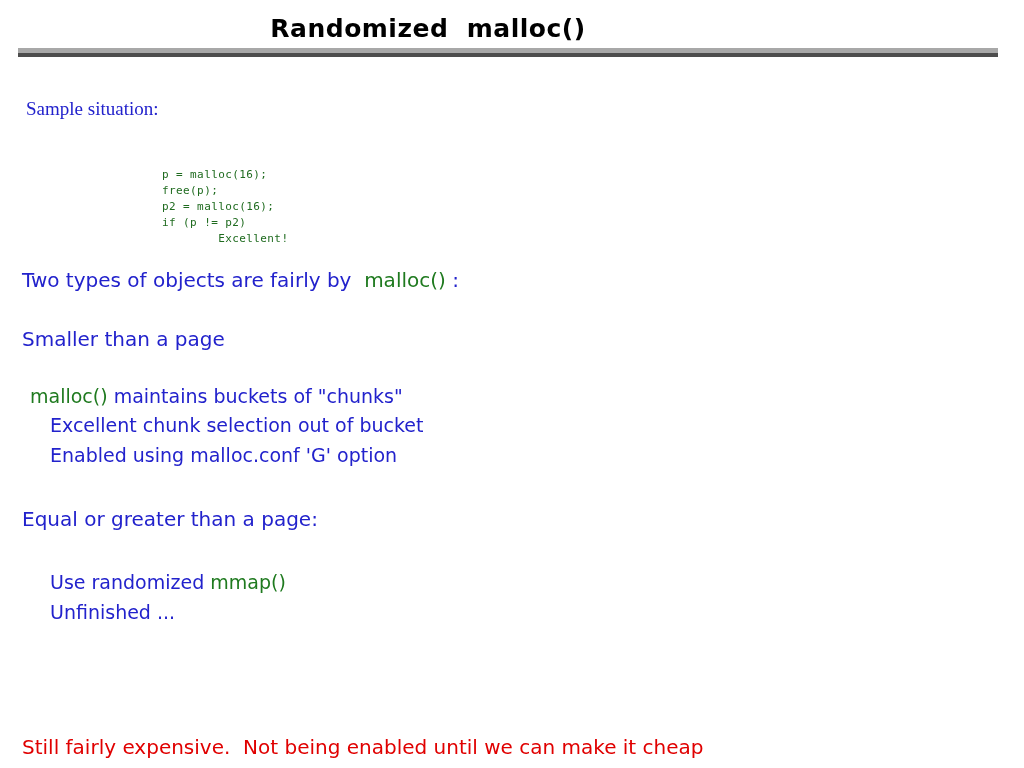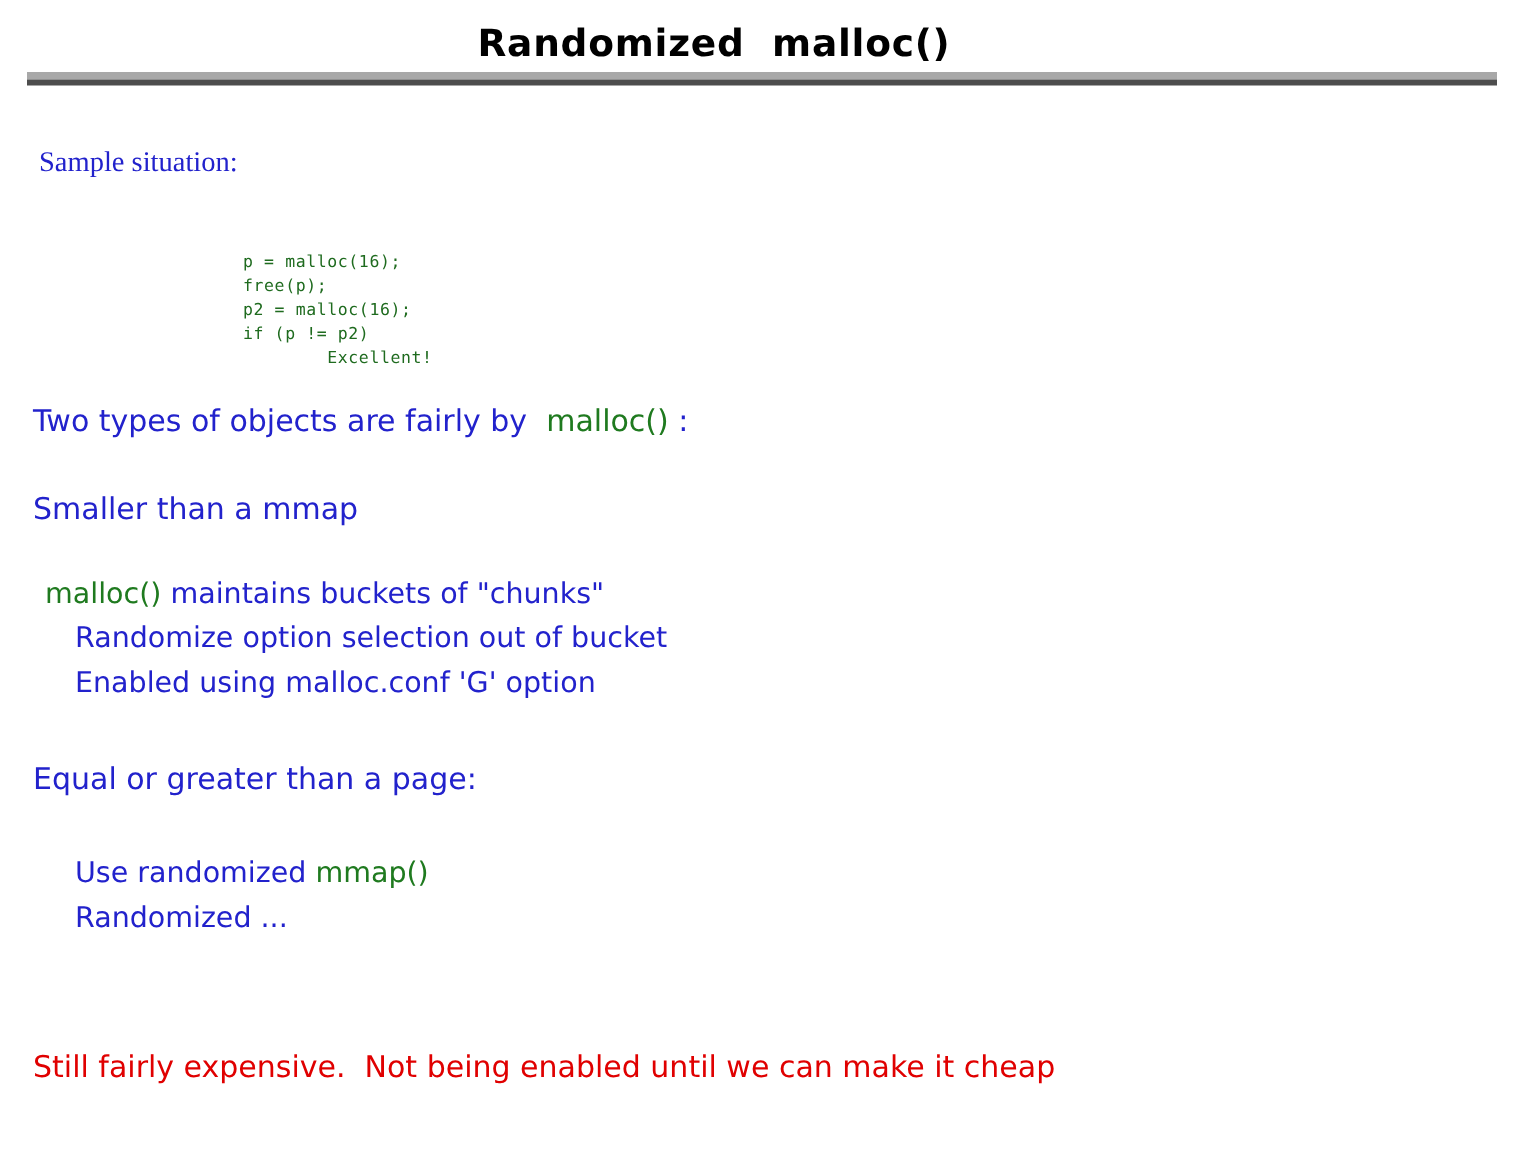--- a/index.html
+++ b/index.html
@@ -23,21 +23,20 @@
     left: 0;
     top: 14px;
     width: 856px;
     text-align: center;
     font-family: "DejaVu Sans", sans-serif;
     font-size: 25px;
     font-weight: bold;
     color: #000000;
     letter-spacing: 0.5px;
     white-space: pre;
-    margin-left: 48px;
   }
 
   
   .title-rule {
     position: absolute;
     left: 18px;
     top: 48px;
     width: 980px;
     height: 9px;
   }
@@ -53,21 +52,21 @@
   
   .line {
     position: absolute;
     white-space: pre;
     font-family: "DejaVu Sans", sans-serif;
     font-size: 19px;
     line-height: 1;
     color: #2222cc;
   }
   .line.blue   { color: #2222cc; }
-  .line.red    { color: #e00000; }
+  .line.red    { color: #e00000; margin-top: 36px; }
   .tok-green   { color: #1f7a1f; }
 
   
   #line-sample      { left: 26px;  top:  99px; font-size: 19px; font-family: Liberation Serif, serif; }
   #line-twotypes    { left: 22px;  top: 270px; font-size: 20px; }
   #line-smaller     { left: 22px;  top: 329px; font-size: 20px; }
   #line-buckets     { left: 30px;  top: 387px; font-size: 19px; }
   #line-randomize   { left: 50px;  top: 416px; font-size: 19px; }
   #line-enabled     { left: 50px;  top: 446px; font-size: 19px; }
   #line-equal       { left: 22px;  top: 509px; font-size: 20px; }
@@ -101,27 +100,27 @@
 <div class="line blue" id="line-sample">Sample situation:</div>
 
 <pre class="code-block">p = malloc(16);
 free(p);
 p2 = malloc(16);
 if (p != p2)
         Excellent!</pre>
 
 <div class="line blue" id="line-twotypes"><span>Two types of objects are fairly by  </span><span class="tok-green">malloc()</span><span> :</span></div>
 
-<div class="line blue" id="line-smaller">Smaller than a mmap</div>
+<div class="line blue" id="line-smaller">Smaller than a page</div>
 
 <div class="line blue" id="line-buckets"><span class="tok-green">malloc()</span><span> maintains buckets of "chunks"</span></div>
 
-<div class="line blue" id="line-randomize">Randomize option selection out of bucket</div>
+<div class="line blue" id="line-randomize">Excellent chunk selection out of bucket</div>
 
 <div class="line blue" id="line-enabled">Enabled using malloc.conf 'G' option</div>
 
 <div class="line blue" id="line-equal">Equal or greater than a page:</div>
 
 <div class="line blue" id="line-usemmap"><span>Use randomized </span><span class="tok-green">mmap()</span></div>
 
-<div class="line blue" id="line-unfinished">Randomized ...</div>
+<div class="line blue" id="line-unfinished">Unfinished ...</div>
 
 <div class="line red" id="line-expensive">Still fairly expensive.  Not being enabled until we can make it cheap</div>
 
 </body></html>

